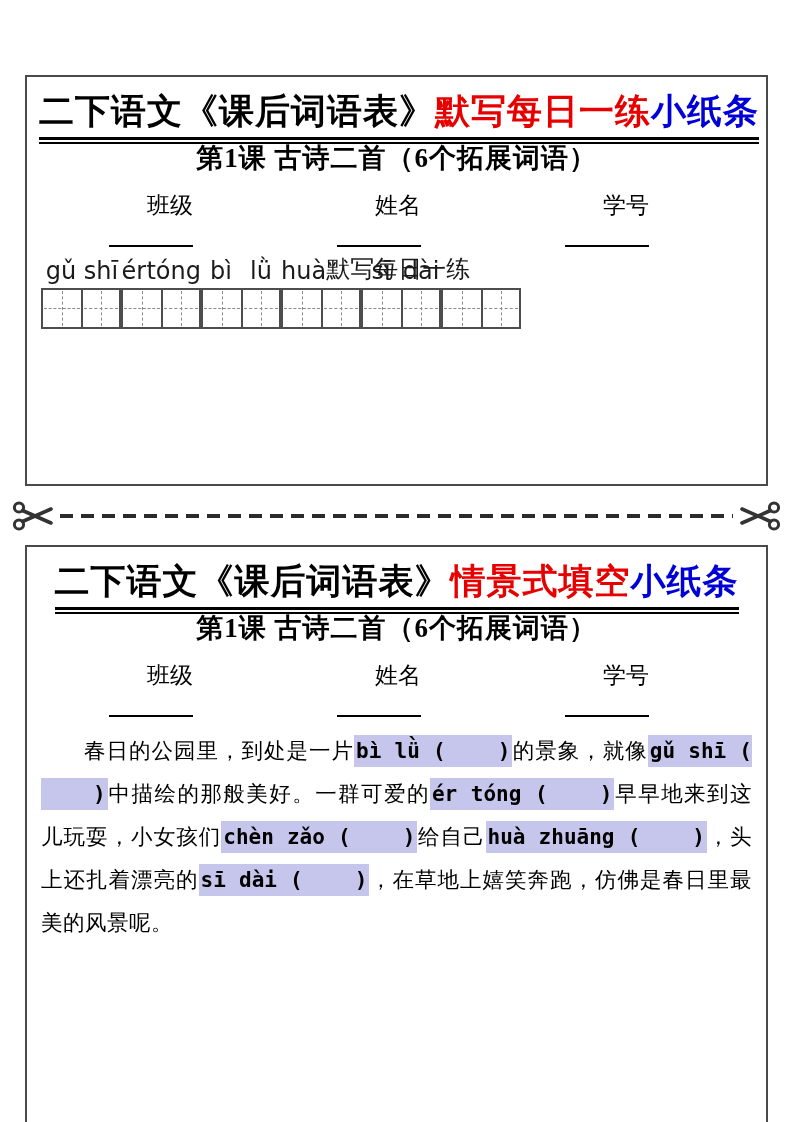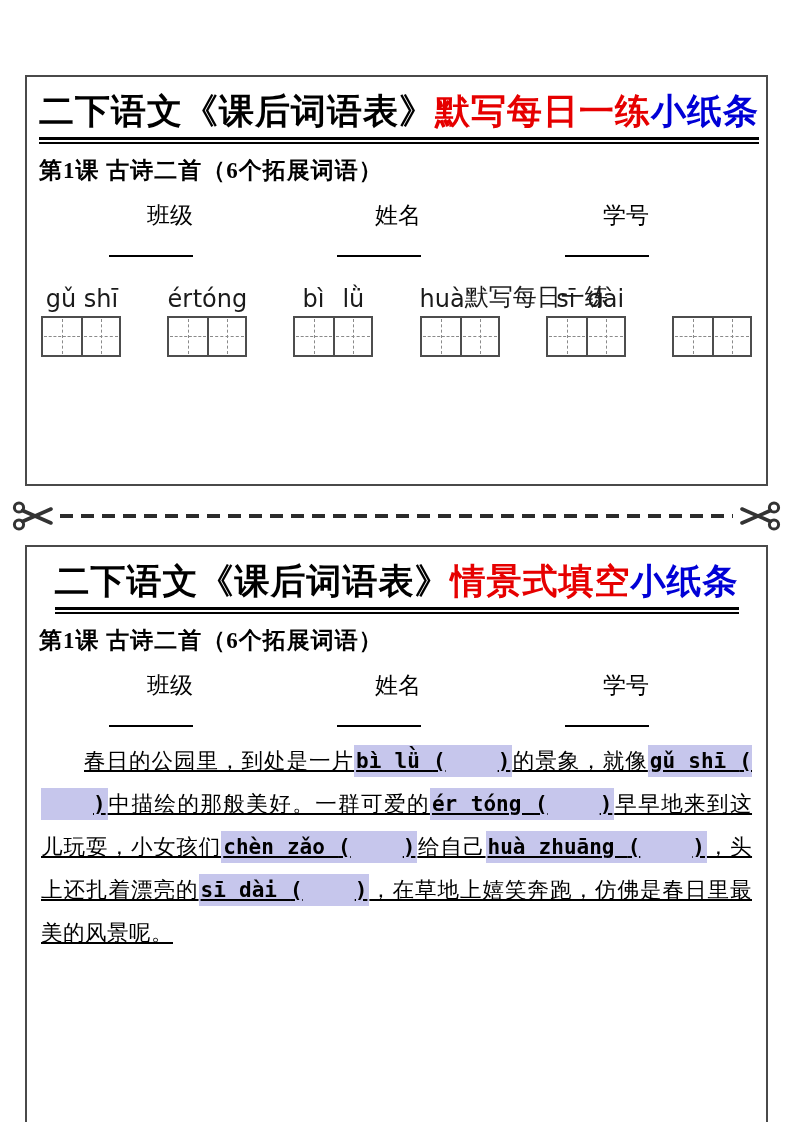--- a/index.html
+++ b/index.html
@@ -37,24 +37,23 @@
   }
   .title-underline::after {
     content: "";
     position: absolute; left: 0; right: 0; bottom: -7px;
     border-bottom: 2px solid #000;
   }
   .t-red  { color: #e60000; }
   .t-blue { color: #0000d6; }
 
   .subtitle {
-    text-align: left;
+    text-align: center;
     font-weight: 700;
-    font-size: 23px;
-    margin-top: 15px;
+    font-size: 27px;
     letter-spacing: 1px;
   }
 
   
   .fields-row {
     display: flex;
     justify-content: space-between;
     padding: 0 105px 0 68px;
     margin-top: 14px;
     font-size: 23px;
@@ -63,22 +62,22 @@
   .field-blank {
     display: inline-block;
     width: 84px; height: 26px;
     border-bottom: 2px solid #000;
     margin-left: 2px;
   }
 
   
   .words-row {
     display: flex;
-    justify-content: space-between;
-    margin-top: 26px;
+    justify-content: flex-start;
+    margin-top: 8px;
     padding: 0 2px;
   }
   .word-col { width: 80px; flex: 0 0 80px; }
   .word-pinyin {
     display: flex;
     height: 30px;
     align-items: flex-end;
     font-family: "DejaVu Sans", sans-serif;
     font-size: 24px;
     color: #1a1a1a;
@@ -119,21 +118,20 @@
   .scissors.flip { transform: scaleX(-1); }
 
   
   .para {
     margin: 13px 2px 0 2px;
     font-size: 21.5px;
     line-height: 43px;
     text-indent: 2em;
     text-align: justify;
     letter-spacing: 0.5px;
-    text-decoration: underline;
   }
   .blank {
     font-family: "DejaVu Sans Mono", "Liberation Mono", monospace;
     font-weight: 700;
     font-size: 21px;
     letter-spacing: 0;
     padding: 4px 2px;
   }
   .blank .gap { display: inline-block; width: 52px; }
 </style>

